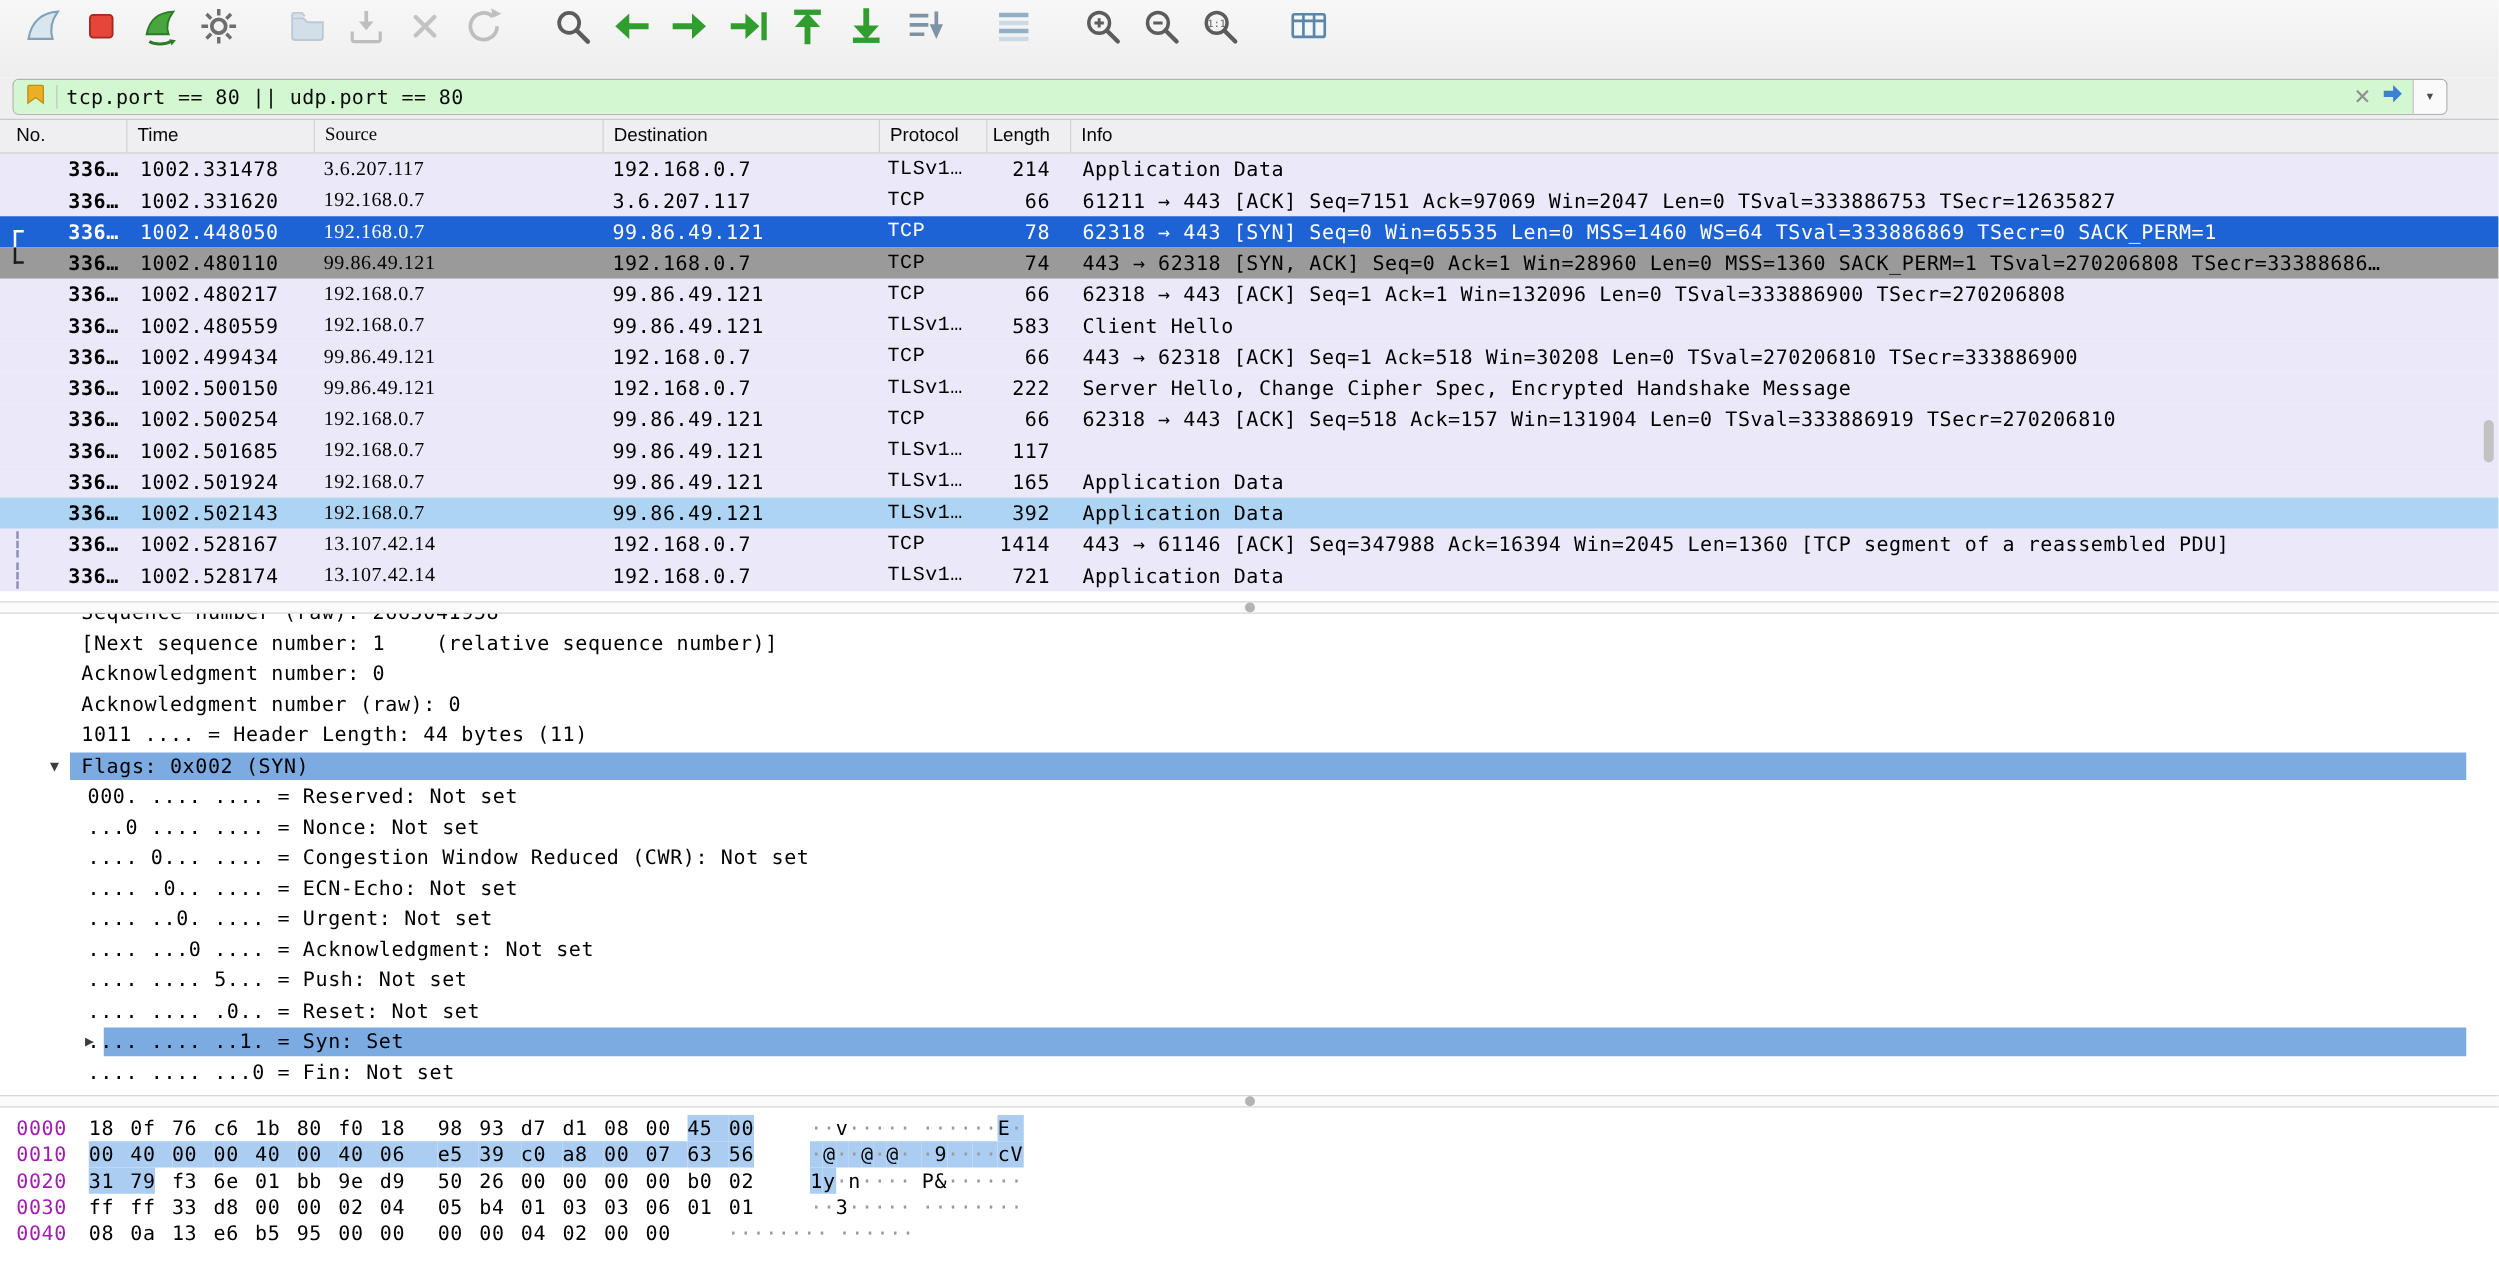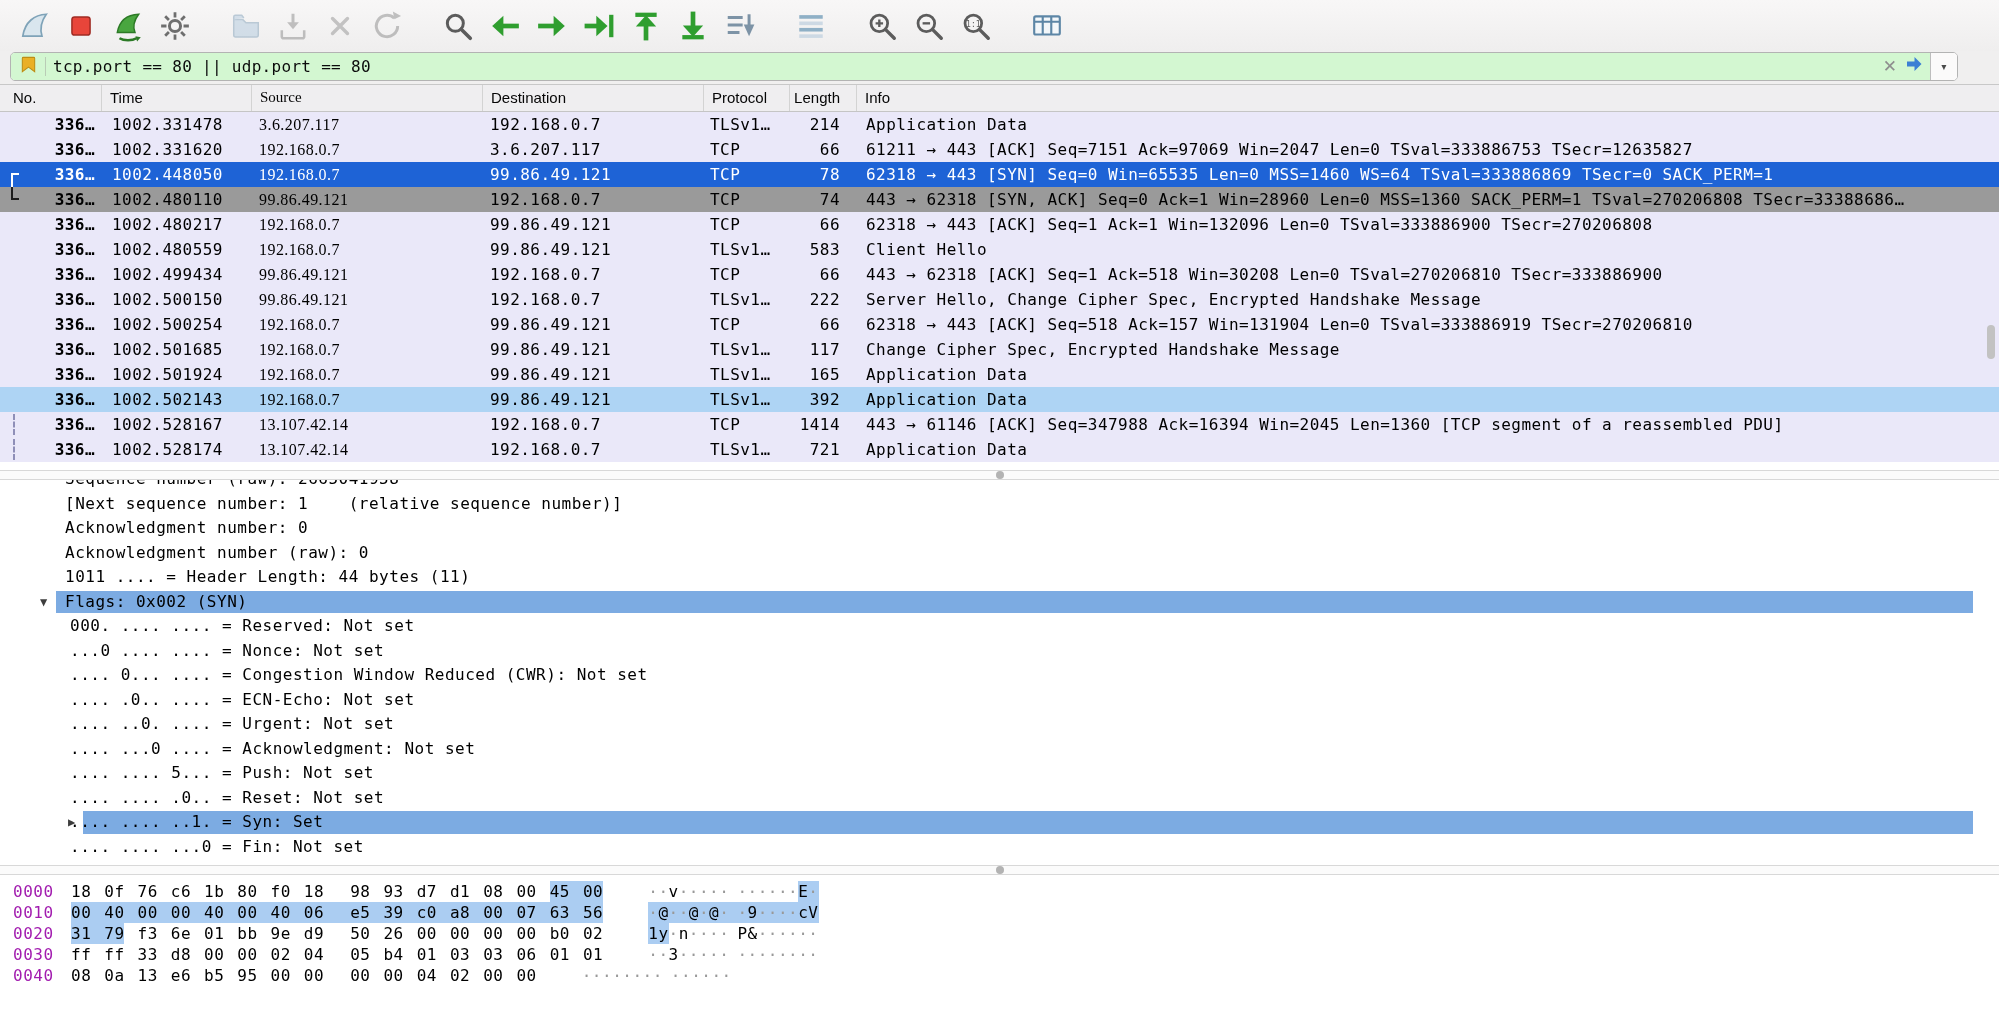--- a/index.html
+++ b/index.html
@@ -1,21 +1,21 @@
 <!DOCTYPE html>
 <html><head>
 <meta charset="utf-8">
 <style>
   * { margin:0; padding:0; box-sizing:border-box; }
   html,body { width:1999px; height:1018px; overflow:hidden; }
   body { background:#fff; font-family:"DejaVu Sans Mono","Liberation Mono",monospace; }
   .app { width:1999px; height:1018px; display:flex; flex-direction:column; position:relative; }
 
   
-  .toolbar { height:51px; flex:none; display:flex; align-items:center; padding-left:10px;
+  .toolbar { height:62px; flex:none; display:flex; padding-left:10px;
              background:linear-gradient(#f8f7f7,#efeeee); }
   .tgroup { display:flex; margin-right:24px; }
   .tbtn { width:47px; height:42px; display:flex; align-items:center; justify-content:center; border-radius:6px; }
   .tbtn svg { width:32px; height:32px; }
   .tbtn.disabled { opacity:.38; }
 
   
   .filterrow { height:34px; flex:none; display:flex; align-items:center; background:#f0efef;
                border-bottom:1px solid #c8c8c8; padding:0 41px 3px 10px; }
   .filter-wrap { flex:1; display:flex; height:29px; border:1px solid #b3b3b3; border-radius:5px;
@@ -40,21 +40,21 @@
 
   
   .pkt-list { height:358px; flex:none; position:relative; background:#fff; overflow:hidden;
               font-size:16px; letter-spacing:.45px; }
   .pkt-row { display:flex; height:25px; line-height:25px; position:relative; }
   .cell { white-space:pre; overflow:hidden; flex:none; }
   .cell.col-no{text-align:right; padding-right:7px;font-weight:bold;}
   .cell.col-time{padding-left:10px;}
   .cell.col-source{padding-left:7px;}
   .cell.col-destination{padding-left:7px;}
-  .cell.col-protocol{padding-left:6px;}
+  .cell.col-protocol{padding-left:6px;font-family:Liberation Mono, monospace;}
   .cell.col-length{text-align:right; padding-right:17px;}
   .cell.col-info{padding-left:9px; flex:1 1 auto; min-width:0;}
   .cmark{position:absolute; z-index:2;}
   .m-start{left:11px; top:11px; width:8px; height:14px; border-left:2px solid #fff; border-top:2px solid #fff;}
   .m-end{left:11px; top:0; width:8px; height:13px; border-left:2px solid #1d1d1d; border-bottom:2px solid #1d1d1d;}
   .m-dash{left:13px; top:2px; height:21px; border-left:2px dashed #8f8fb8;}
   .vthumb{position:absolute; right:4px; top:213px; width:8px; height:34px; border-radius:4px; background:#c2c2c2; z-index:5;}
 
   
   .divider{height:10px; flex:none; background:#fbfbfb; border-top:1px solid #d8d8d8; border-bottom:1px solid #d8d8d8; position:relative;}
@@ -349,21 +349,20 @@
         <div class="cell col-length">66</div>
         <div class="cell col-info">62318 → 443 [ACK] Seq=518 Ack=157 Win=131904 Len=0 TSval=333886919 TSecr=270206810</div>
       </div>
       <div class="pkt-row" style="background: rgb(234, 232, 249);">
         <div class="cell col-no">336…</div>
         <div class="cell col-time">1002.501685</div>
         <div class="cell col-source">192.168.0.7</div>
         <div class="cell col-destination">99.86.49.121</div>
         <div class="cell col-protocol">TLSv1…</div>
         <div class="cell col-length">117</div>
-        <div class="cell col-info">Change Cipher Spec, Encrypted Handshake Message</div>
       </div>
       <div class="pkt-row" style="background: rgb(234, 232, 249);">
         <div class="cell col-no">336…</div>
         <div class="cell col-time">1002.501924</div>
         <div class="cell col-source">192.168.0.7</div>
         <div class="cell col-destination">99.86.49.121</div>
         <div class="cell col-protocol">TLSv1…</div>
         <div class="cell col-length">165</div>
         <div class="cell col-info">Application Data</div>
       </div>

